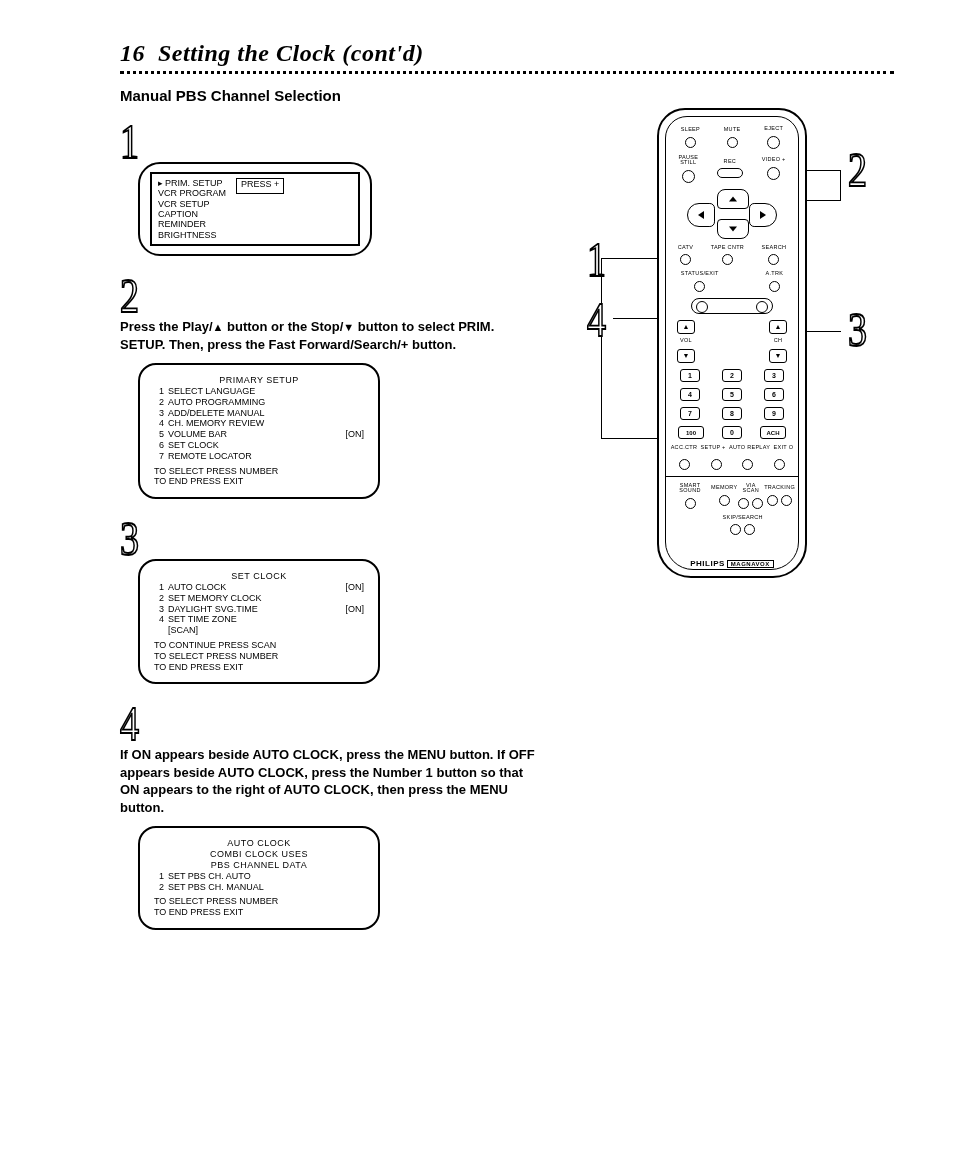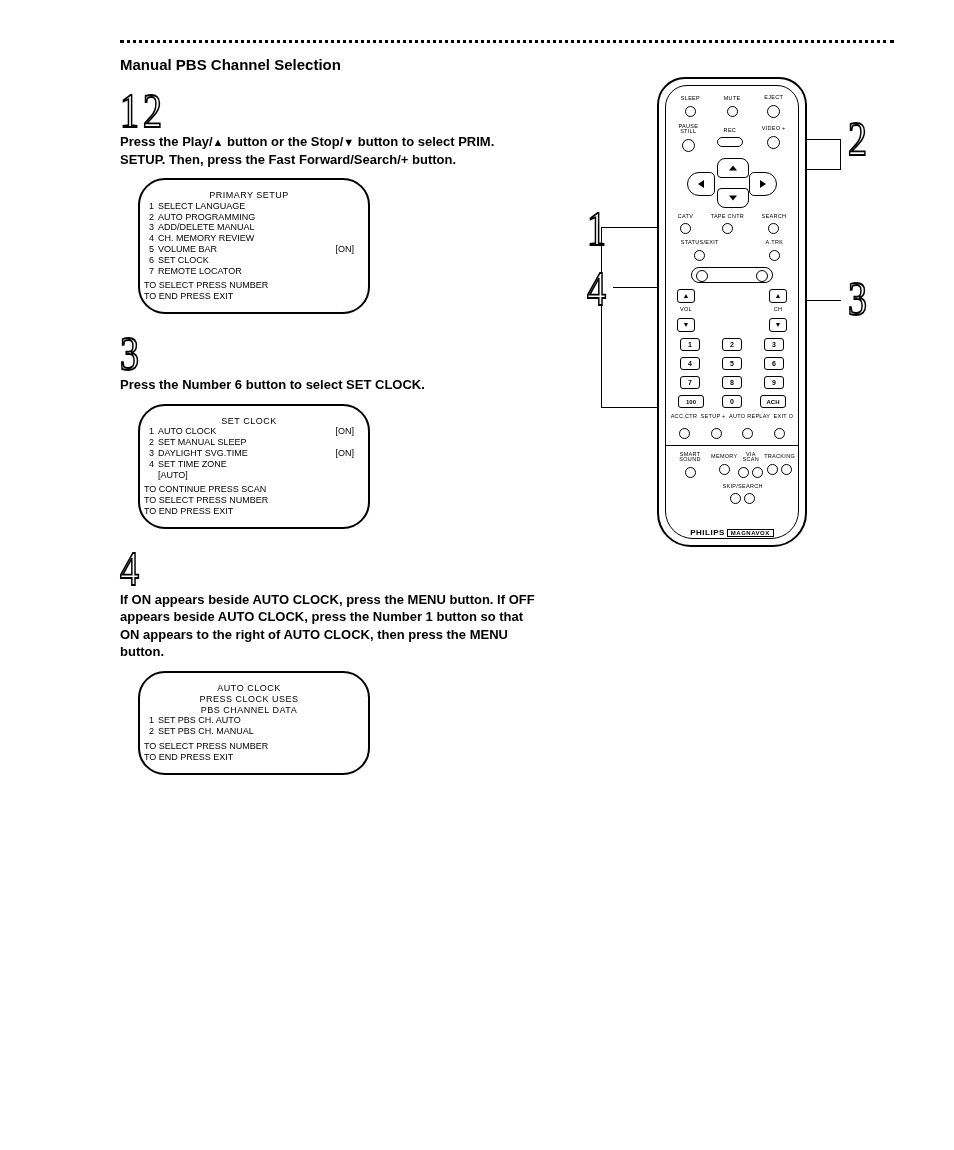--- a/index.html
+++ b/index.html
@@ -62,22 +62,22 @@
     font-weight: 700;
     line-height: 1.35;
     margin: 2px 0 10px 0;
   }
   .instr .play-up::before { content:"\25B2"; font-size:11px; }
   .instr .stop-down::before { content:"\25BC"; font-size:11px; }
 
   
   .tvscreen {
     border: 2px solid #000;
-    border-radius: 27px;
-    padding: 10px 14px 10px 4px;
+    border-radius: 18px;
+    padding: 10px 14px 10px 14px;
     width: 210px;
     font-family: Arial, Helvetica, sans-serif;
     font-size: 9px;
     line-height: 1.2;
     margin: 0 0 16px 18px;
     position: relative;
     background:#fff;
   }
   .tvscreen .osd-title {
     text-align: center;
@@ -228,28 +228,45 @@
   .leader {
     position:absolute;
     border-top:1.5px solid #000;
   }
   .leader.v { border-top:none; border-left:1.5px solid #000; }
 </style>
 </head>
 <body>
 
 <div class="page">
+  <h1 class="page-title">
+    <span class="pgnum">16</span>
+    &nbsp;<span>Setting the Clock (cont'd)</span>
+  </h1>
   <hr class="dotted-rule">
   <div class="subhead">Manual PBS Channel Selection</div>
 
   <div class="cols">
     <div class="left">
 
       <div class="stepnum">1</div>
 
+      <div class="tvscreen first">
+        <div class="inner">
+          <div class="menu-list">
+            <div>▸ PRIM. SETUP</div>
+            <div>VCR PROGRAM</div>
+            <div>VCR SETUP</div>
+            <div>CAPTION</div>
+            <div>REMINDER</div>
+            <div>BRIGHTNESS</div>
+          </div>
+          <div class="press-btn">PRESS +</div>
+        </div>
+      </div>
 
       <div class="stepnum">2</div>
       <p class="instr">
         <span>Press the Play/</span><span class="play-up"></span><span> button or the Stop/</span><span class="stop-down"></span><span> button to select </span><span>PRIM. SETUP.</span>
         <span>Then, press the Fast Forward/Search/+ button.</span>
       </p>
 
       <div class="tvscreen">
         <div class="osd-title">PRIMARY SETUP</div>
         <div class="osd-line"><span class="osd-num">1</span><span>SELECT LANGUAGE</span></div>
@@ -257,44 +274,41 @@
         <div class="osd-line"><span class="osd-num">3</span><span>ADD/DELETE MANUAL</span></div>
         <div class="osd-line"><span class="osd-num">4</span><span>CH. MEMORY REVIEW</span></div>
         <div class="osd-line"><span class="osd-num">5</span><span>VOLUME BAR</span><span class="right-on">[ON]</span></div>
         <div class="osd-line"><span class="osd-num">6</span><span>SET CLOCK</span></div>
         <div class="osd-line"><span class="osd-num">7</span><span>REMOTE LOCATOR</span></div>
         <div class="osd-foot">TO SELECT PRESS NUMBER</div>
         <div>TO END PRESS EXIT</div>
       </div>
 
       <div class="stepnum">3</div>
-      <p class="instr">
-        <span>Press the Number 6 button to select </span><span>SET CLOCK</span><span>.</span>
-      </p>
 
       <div class="tvscreen">
         <div class="osd-title">SET CLOCK</div>
         <div class="osd-line"><span class="osd-num">1</span><span>AUTO CLOCK</span><span class="right-on">[ON]</span></div>
-        <div class="osd-line"><span class="osd-num">2</span><span>SET MANUAL SLEEP</span></div>
+        <div class="osd-line"><span class="osd-num">2</span><span>SET MEMORY CLOCK</span></div>
         <div class="osd-line"><span class="osd-num">3</span><span>DAYLIGHT SVG.TIME</span><span class="right-on">[ON]</span></div>
         <div class="osd-line"><span class="osd-num">4</span><span>SET TIME ZONE</span></div>
-        <div class="osd-line" style="padding-left:14px;"><span>[AUTO]</span></div>
+        <div class="osd-line" style="padding-left:14px;"><span>[SCAN]</span></div>
         <div class="osd-foot">TO CONTINUE PRESS SCAN</div>
         <div>TO SELECT PRESS NUMBER</div>
         <div>TO END PRESS EXIT</div>
       </div>
 
       <div class="stepnum">4</div>
       <p class="instr">
         <span>If </span><span>ON</span><span> appears beside </span><span>AUTO CLOCK</span><span>, press the </span><span>MENU</span><span> button. If </span><span>OFF</span><span> appears beside </span><span>AUTO CLOCK</span><span>, press the Number 1 button so that </span><span>ON</span><span> appears to the right of </span><span>AUTO CLOCK</span><span>, then press the </span><span>MENU</span><span> button.</span>
       </p>
 
       <div class="tvscreen">
         <div class="osd-title">AUTO CLOCK</div>
-        <div class="osd-title">PRESS CLOCK USES</div>
+        <div class="osd-title">COMBI CLOCK USES</div>
         <div class="osd-title">PBS CHANNEL DATA</div>
         <div class="osd-line"><span class="osd-num">1</span><span>SET PBS CH.   AUTO</span></div>
         <div class="osd-line"><span class="osd-num">2</span><span>SET PBS CH.   MANUAL</span></div>
         <div class="osd-foot">TO SELECT PRESS NUMBER</div>
         <div>TO END PRESS EXIT</div>
       </div>
 
     </div>
 
     <div class="right">

